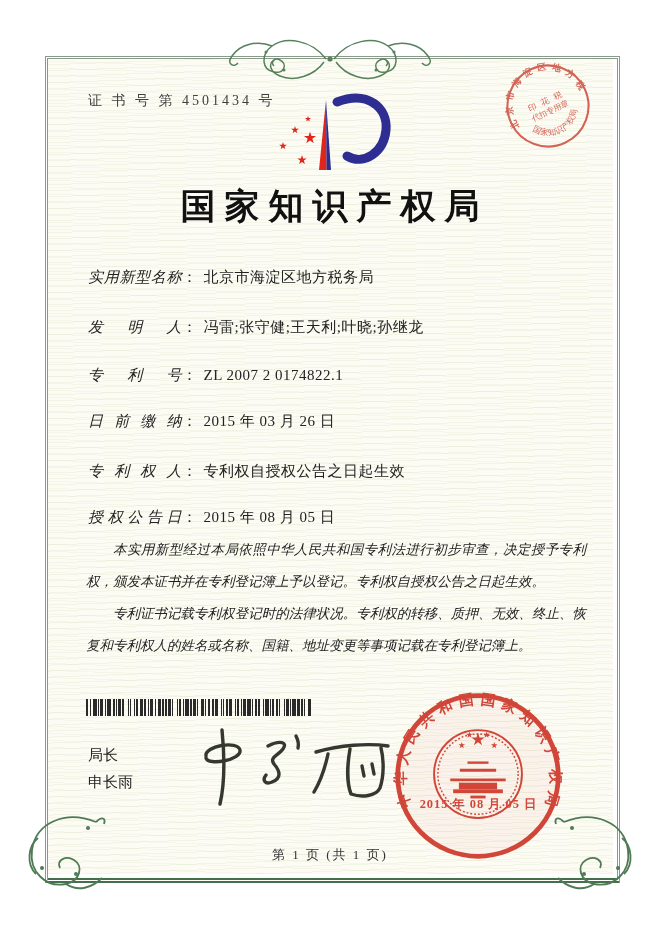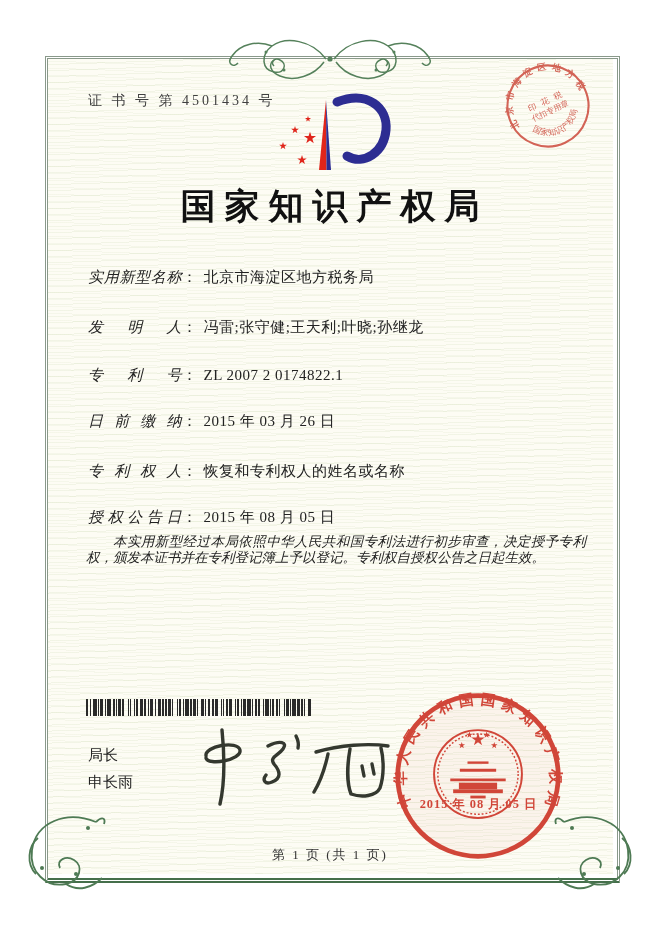--- a/index.html
+++ b/index.html
@@ -30,21 +30,21 @@
   .title{
     left:0;right:0;top:183px;text-align:center;z-index:3;
     font-size:35px;font-weight:700;letter-spacing:9px;text-indent:9px;color:#111;
   }
   .field{left:88px;z-index:3;font-size:15px;color:#222;letter-spacing:.5px;white-space:nowrap;}
   .field .lbl{display:inline-block;width:94px;text-align:justify;text-align-last:justify;vertical-align:bottom;font-style:italic;}
   .field .colon{margin-right:6px;}
   .f0{top:268px}.f1{top:318px}.f2{top:366px}.f3{top:412px}.f4{top:462px}.f5{top:508px}
   .body-text{
     left:86px;top:534px;width:500px;z-index:3;
-    font-size:13.5px;line-height:16px;color:#222;
+    font-size:13.5px;line-height:32px;color:#222;
     font-style:italic;text-align:justify;
   }
   .body-text p{margin:0;text-indent:2em;}
   .barcode{left:86px;top:699px;width:225px;height:17px;display:flex;overflow:hidden;z-index:3;}
   .barcode .bar{height:100%;background:#2a2a2a;flex:none;}
   .barcode .gap{height:100%;flex:none;}
   .signer{left:88px;top:742px;z-index:3;font-size:15px;line-height:27px;color:#222;}
   .signature{left:150px;top:716px;z-index:3;}
   .seal{left:392px;top:690px;opacity:.93;z-index:5;}
   .footer{left:45px;right:45px;top:846px;text-align:center;font-size:13px;letter-spacing:2px;color:#333;z-index:3;}
@@ -139,28 +139,29 @@
 <div class="abs field f1">
   <span class="lbl">发明人</span><span class="colon">：</span><span>冯雷;张守健;王天利;叶晓;孙继龙</span>
 </div>
 <div class="abs field f2">
   <span class="lbl">专利号</span><span class="colon">：</span><span>ZL 2007 2 0174822.1</span>
 </div>
 <div class="abs field f3">
   <span class="lbl">日前缴纳</span><span class="colon">：</span><span>2015 年 03 月 26 日</span>
 </div>
 <div class="abs field f4">
-  <span class="lbl">专利权人</span><span class="colon">：</span><span>恢复和专利权人的姓名或名称</span>
+  <span class="lbl">专利权人</span><span class="colon">：</span><span>专利权自授权公告之日起生效</span>
 </div>
 <div class="abs field f5">
   <span class="lbl">授权公告日</span><span class="colon">：</span><span>2015 年 08 月 05 日</span>
 </div>
 
 <div class="abs body-text">
   <p>本实用新型经过本局依照中华人民共和国专利法进行初步审查，决定授予专利权，颁发本证书并在专利登记簿上予以登记。专利权自授权公告之日起生效。</p>
+  <p>专利证书记载专利权登记时的法律状况。专利权的转移、质押、无效、终止、恢复和专利权人的姓名或名称、国籍、地址变更等事项记载在专利登记簿上。</p>
 </div>
 
 <div class="abs barcode" id="barcode">
     <div class="bar" style="width: 2.4px;"></div>
     <div class="gap" style="width: 1.2px;"></div>
     <div class="bar" style="width: 1.2px;"></div>
     <div class="gap" style="width: 2.4px;"></div>
     <div class="bar" style="width: 3.6px;"></div>
     <div class="gap" style="width: 1.2px;"></div>
     <div class="bar" style="width: 1.2px;"></div>

